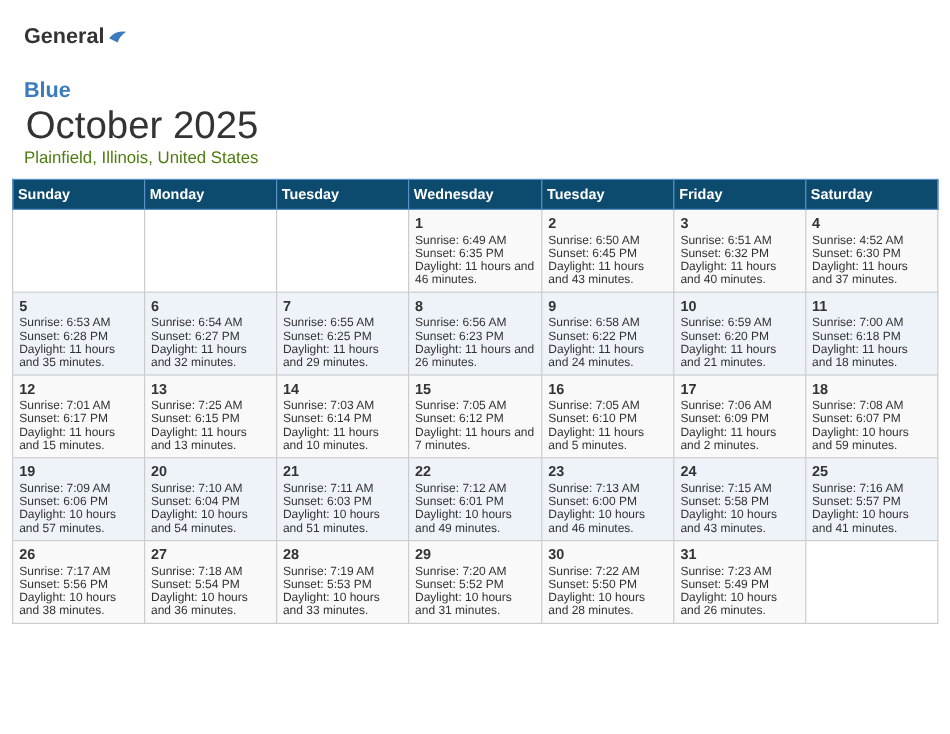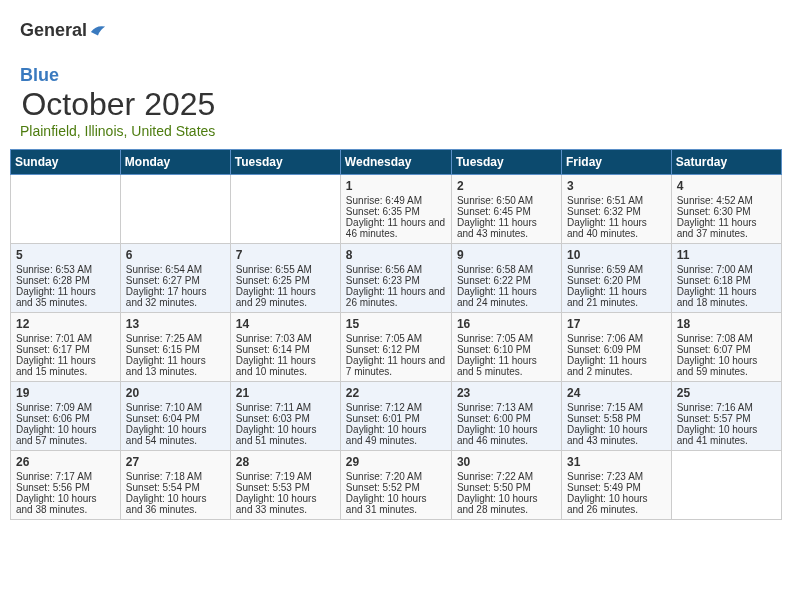--- a/index.html
+++ b/index.html
@@ -159,21 +159,21 @@
         <td>
           <span class="day-number">5</span>
           <div>Sunrise: 6:53 AM</div>
           <div>Sunset: 6:28 PM</div>
           <div>Daylight: 11 hours and 35 minutes.</div>
         </td>
         <td>
           <span class="day-number">6</span>
           <div>Sunrise: 6:54 AM</div>
           <div>Sunset: 6:27 PM</div>
-          <div>Daylight: 17 hours and 32 minutes.</div>
+          <div>Daylight: 11 hours and 32 minutes.</div>
         </td>
         <td>
           <span class="day-number">7</span>
           <div>Sunrise: 6:55 AM</div>
           <div>Sunset: 6:25 PM</div>
           <div>Daylight: 11 hours and 29 minutes.</div>
         </td>
         <td>
           <span class="day-number">8</span>
           <div>Sunrise: 6:56 AM</div>

